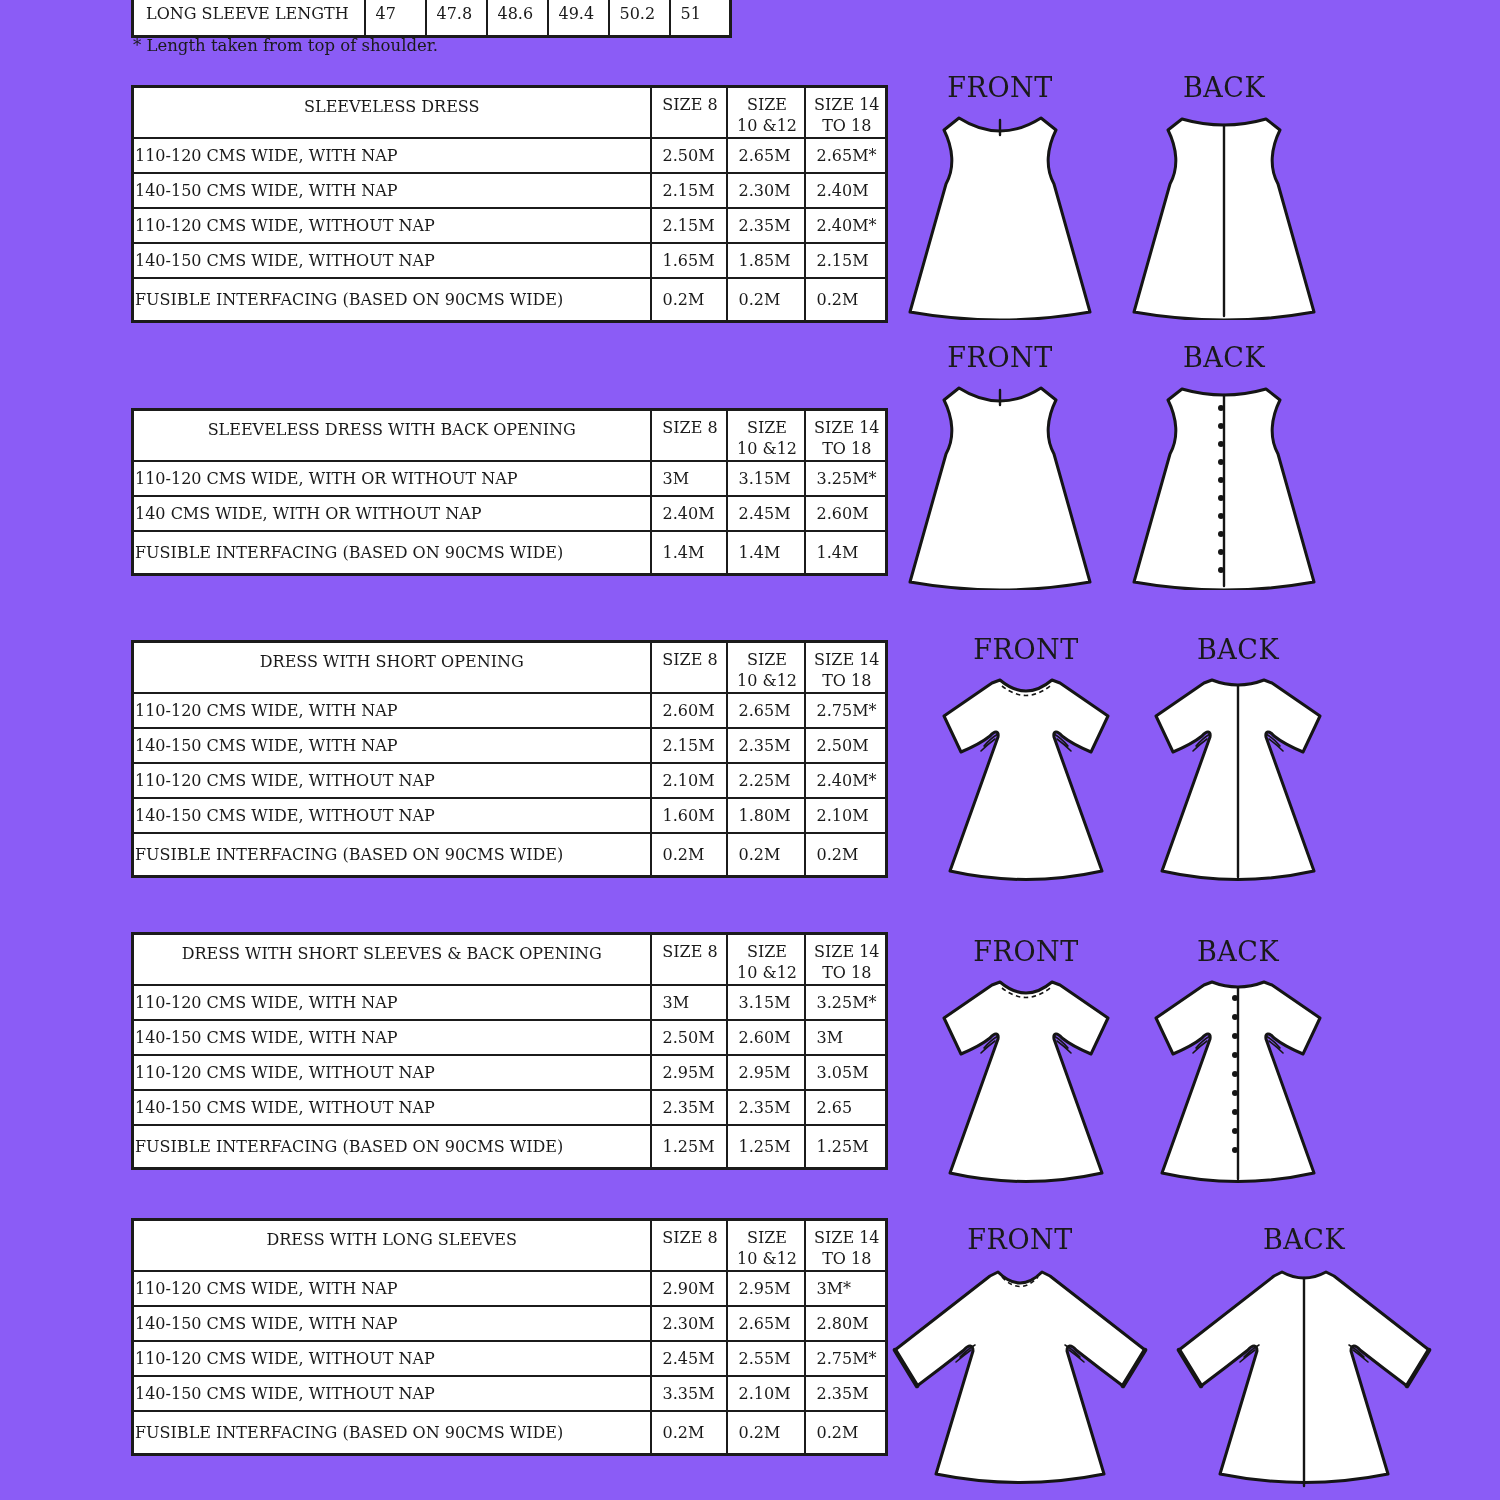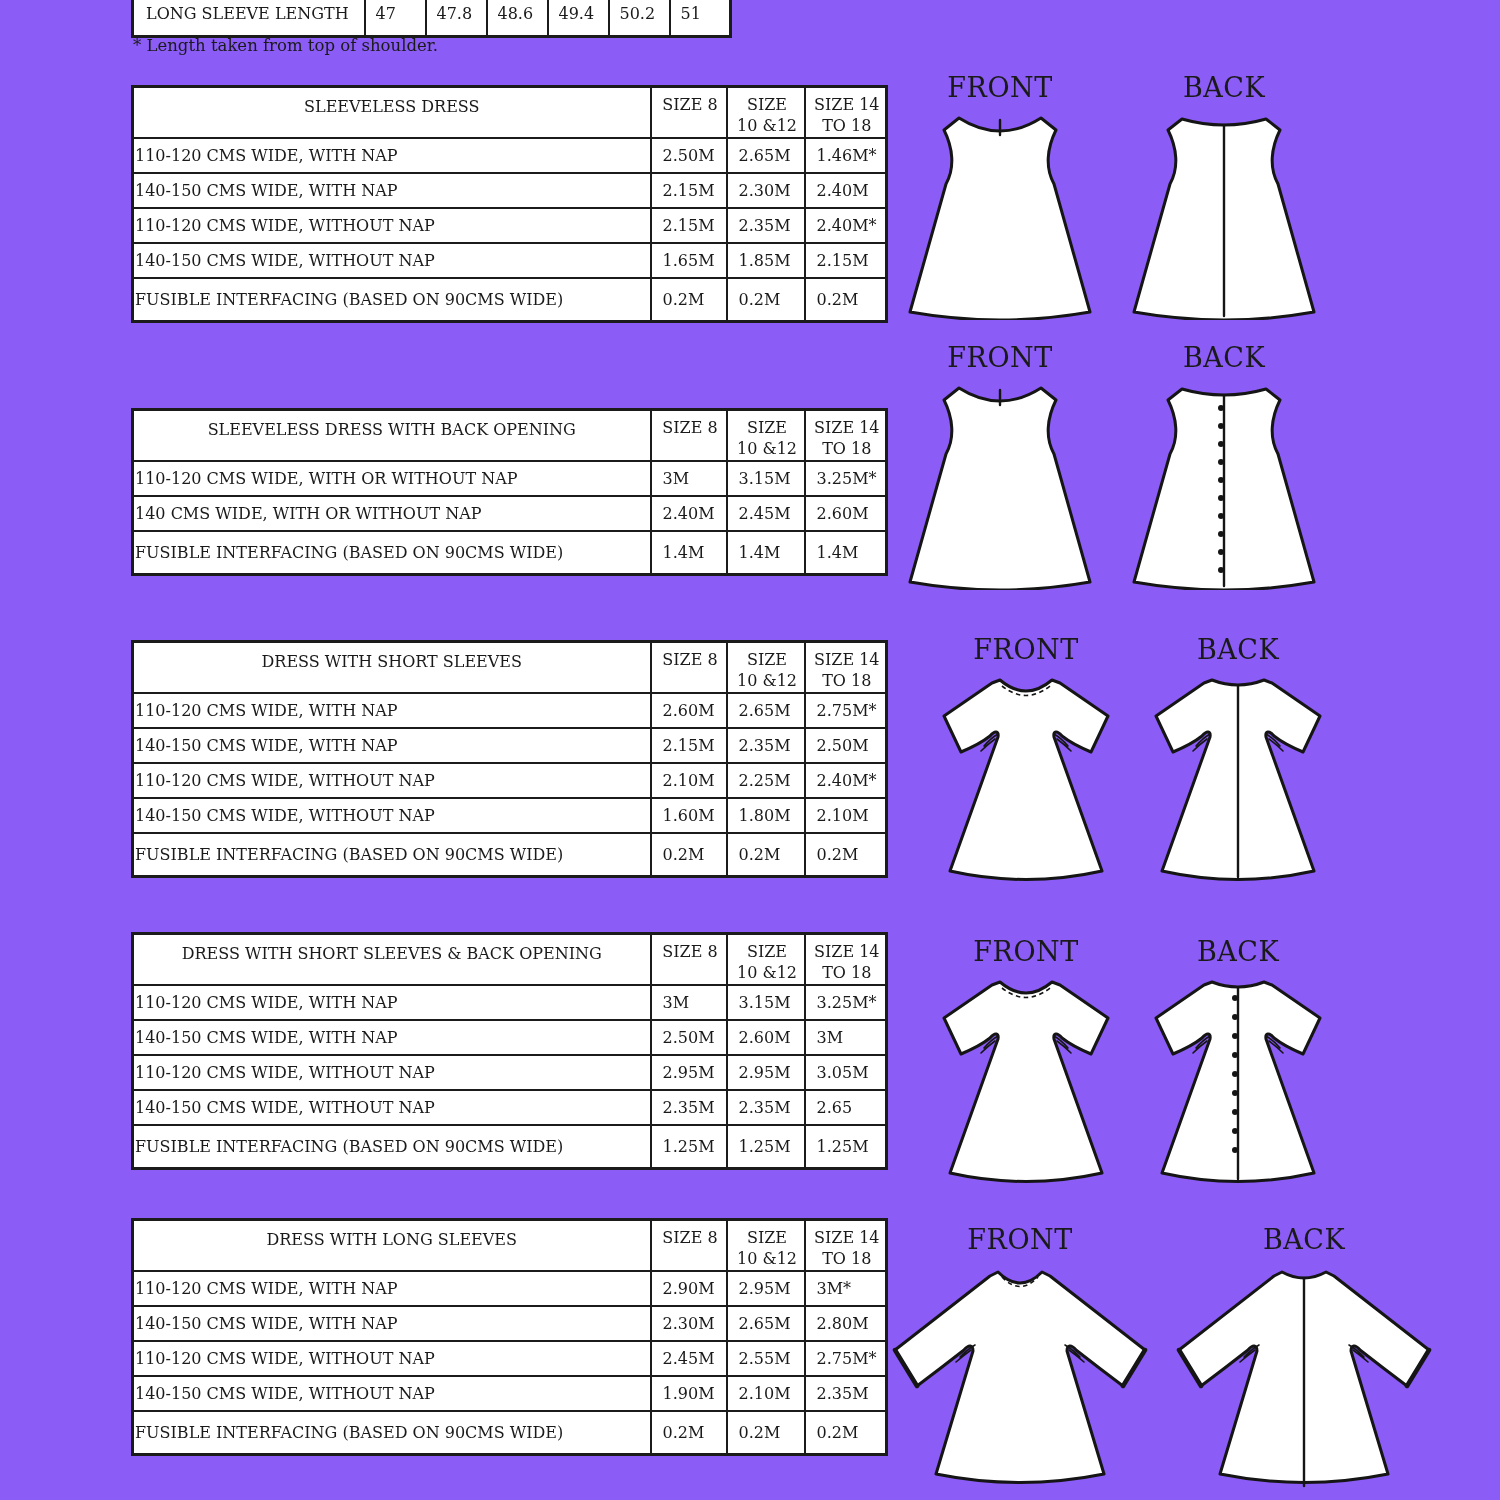--- a/index.html
+++ b/index.html
@@ -73,21 +73,21 @@
         <tr class="head">
           <td class="title">SLEEVELESS DRESS</td>
           <td class="sz">SIZE 8</td>
           <td class="sz">SIZE 10 &amp;12</td>
           <td class="sz">SIZE 14 TO 18</td>
         </tr>
         <tr>
           <td class="lbl">110-120 CMS WIDE, WITH NAP</td>
           <td class="val">2.50M</td>
           <td class="val">2.65M</td>
-          <td class="val">1.46M*</td>
+          <td class="val">2.65M*</td>
         </tr>
         <tr>
           <td class="lbl">140-150 CMS WIDE, WITH NAP</td>
           <td class="val">2.15M</td>
           <td class="val">2.30M</td>
           <td class="val">2.40M</td>
         </tr>
         <tr>
           <td class="lbl">110-120 CMS WIDE, WITHOUT NAP</td>
           <td class="val">2.15M</td>
@@ -186,21 +186,21 @@
     </div>
     <table class="fabric-table" style="top: 640px;">
       <colgroup>
         <col style="width:518px">
         <col style="width:76px">
         <col style="width:78px">
         <col style="width:82px">
       </colgroup>
       <tbody>
         <tr class="head">
-          <td class="title">DRESS WITH SHORT SLEEVES</td>
+          <td class="title">DRESS WITH SHORT OPENING</td>
           <td class="sz">SIZE 8</td>
           <td class="sz">SIZE 10 &amp;12</td>
           <td class="sz">SIZE 14 TO 18</td>
         </tr>
         <tr>
           <td class="lbl">110-120 CMS WIDE, WITH NAP</td>
           <td class="val">2.60M</td>
           <td class="val">2.65M</td>
           <td class="val">2.75M*</td>
         </tr>
@@ -352,21 +352,21 @@
           <td class="val">2.80M</td>
         </tr>
         <tr>
           <td class="lbl">110-120 CMS WIDE, WITHOUT NAP</td>
           <td class="val">2.45M</td>
           <td class="val">2.55M</td>
           <td class="val">2.75M*</td>
         </tr>
         <tr>
           <td class="lbl">140-150 CMS WIDE, WITHOUT NAP</td>
-          <td class="val">1.90M</td>
+          <td class="val">3.35M</td>
           <td class="val">2.10M</td>
           <td class="val">2.35M</td>
         </tr>
         <tr>
           <td class="lbl">FUSIBLE INTERFACING (BASED ON 90CMS WIDE)</td>
           <td class="val">0.2M</td>
           <td class="val">0.2M</td>
           <td class="val">0.2M</td>
         </tr>
       </tbody>

